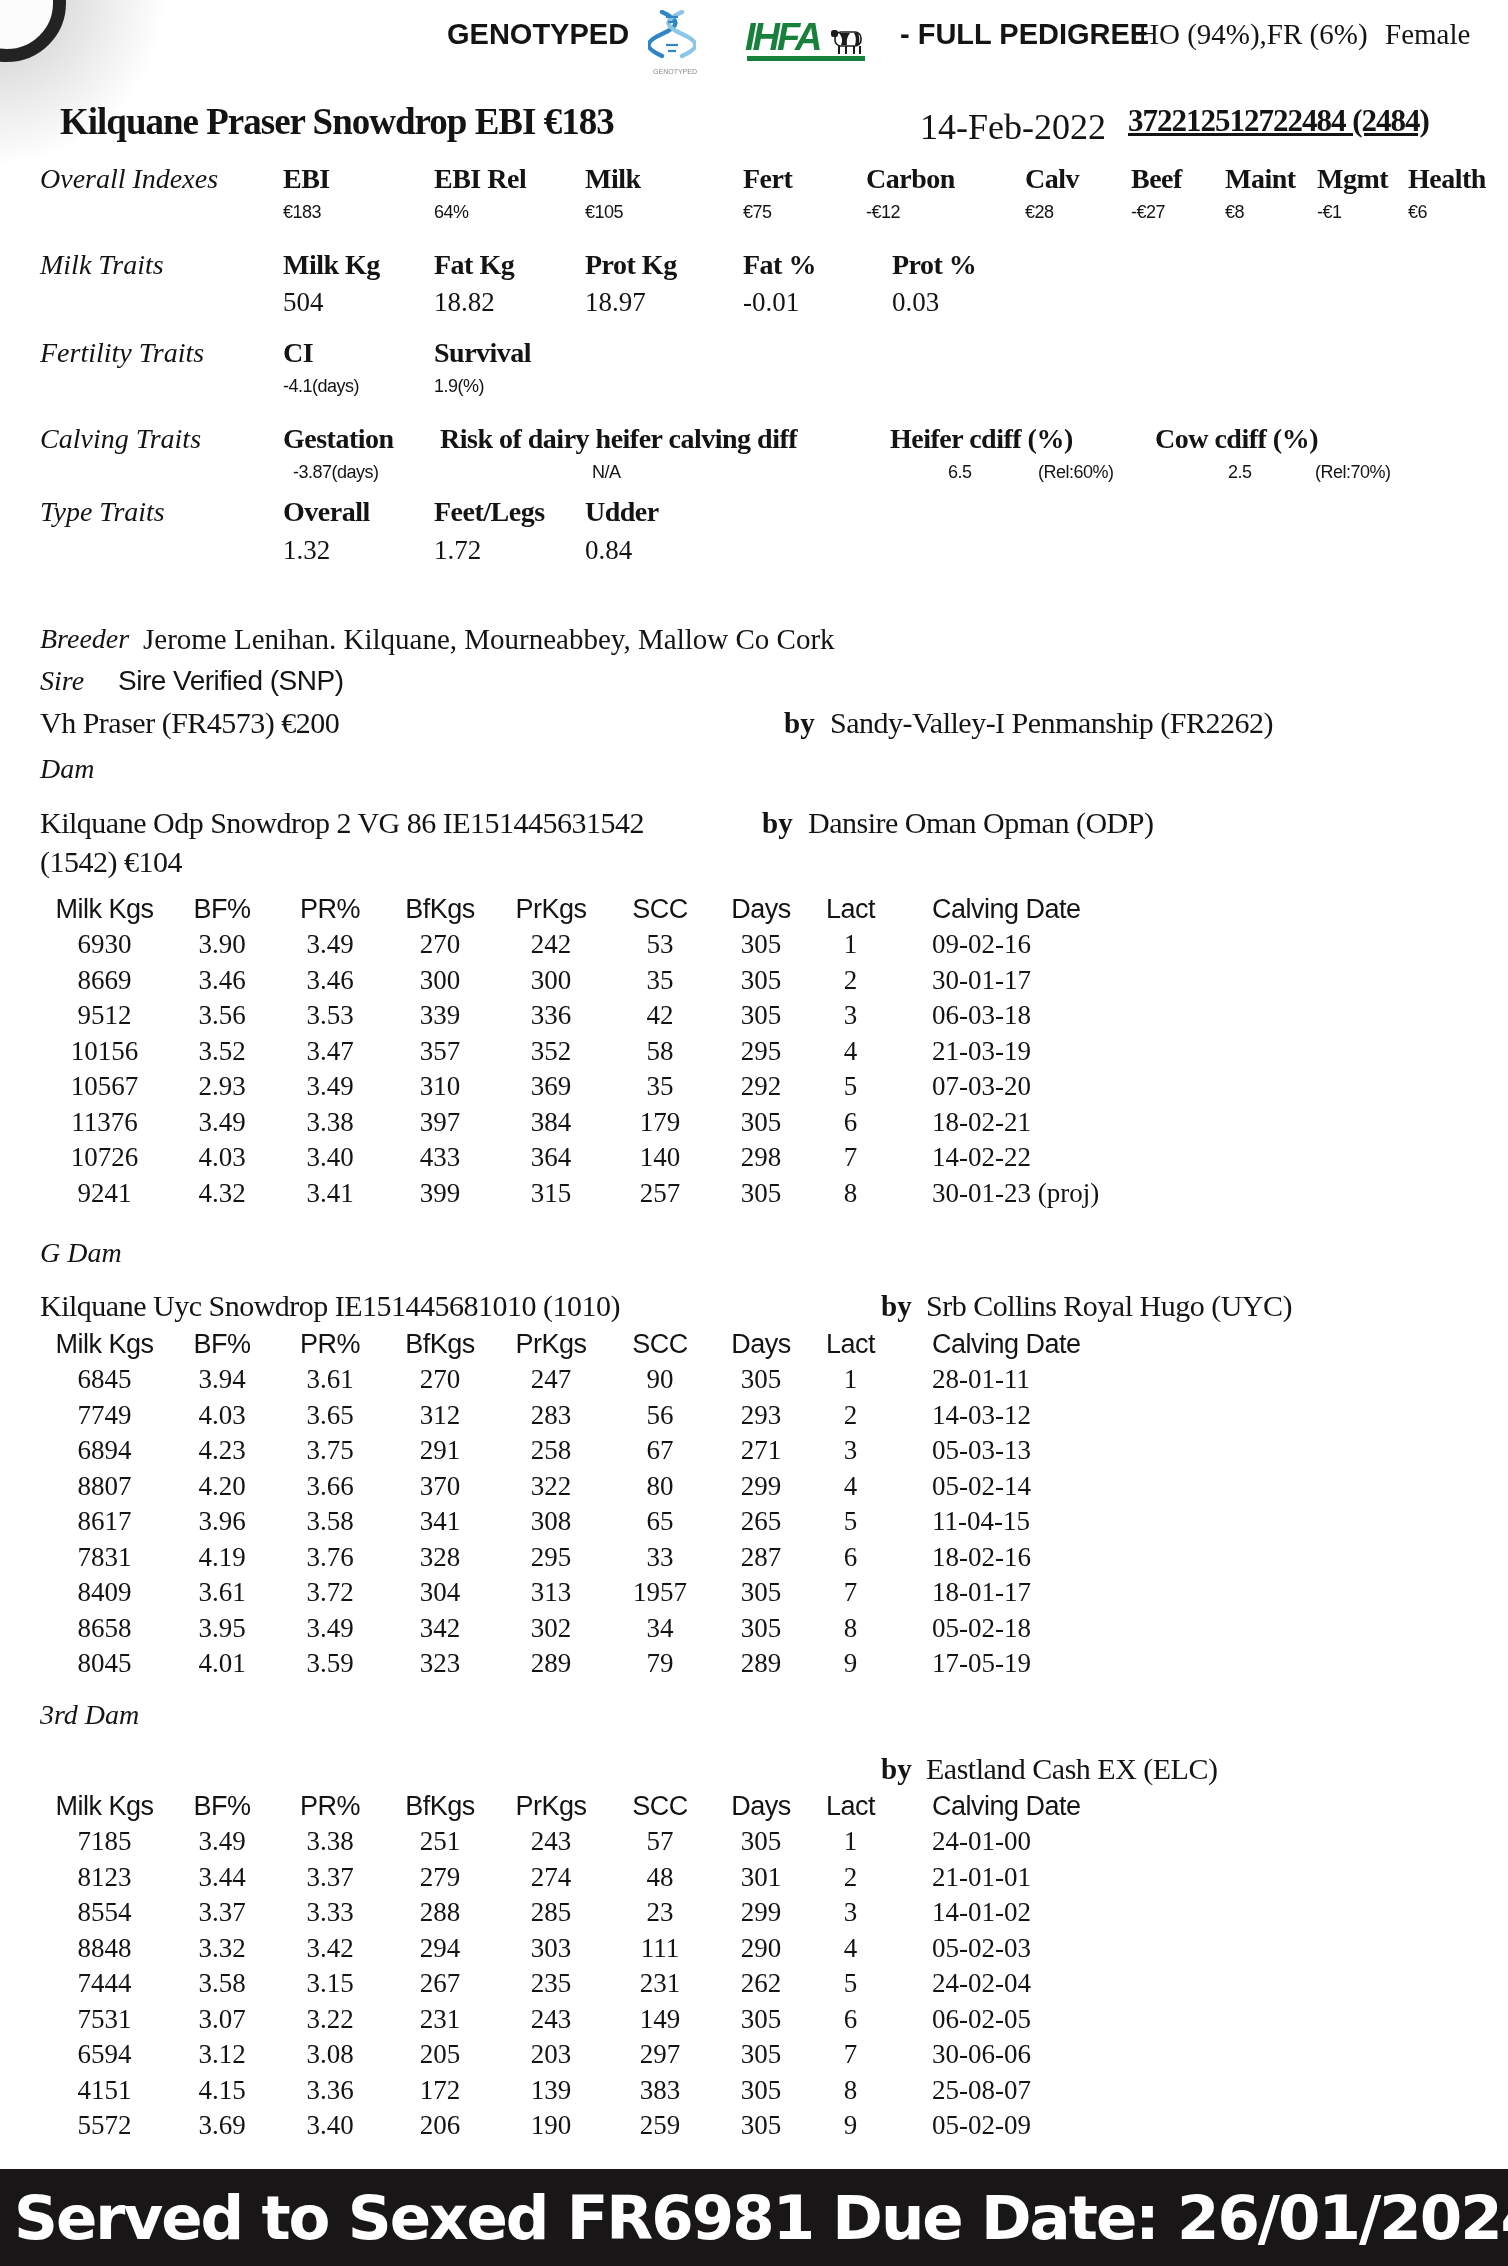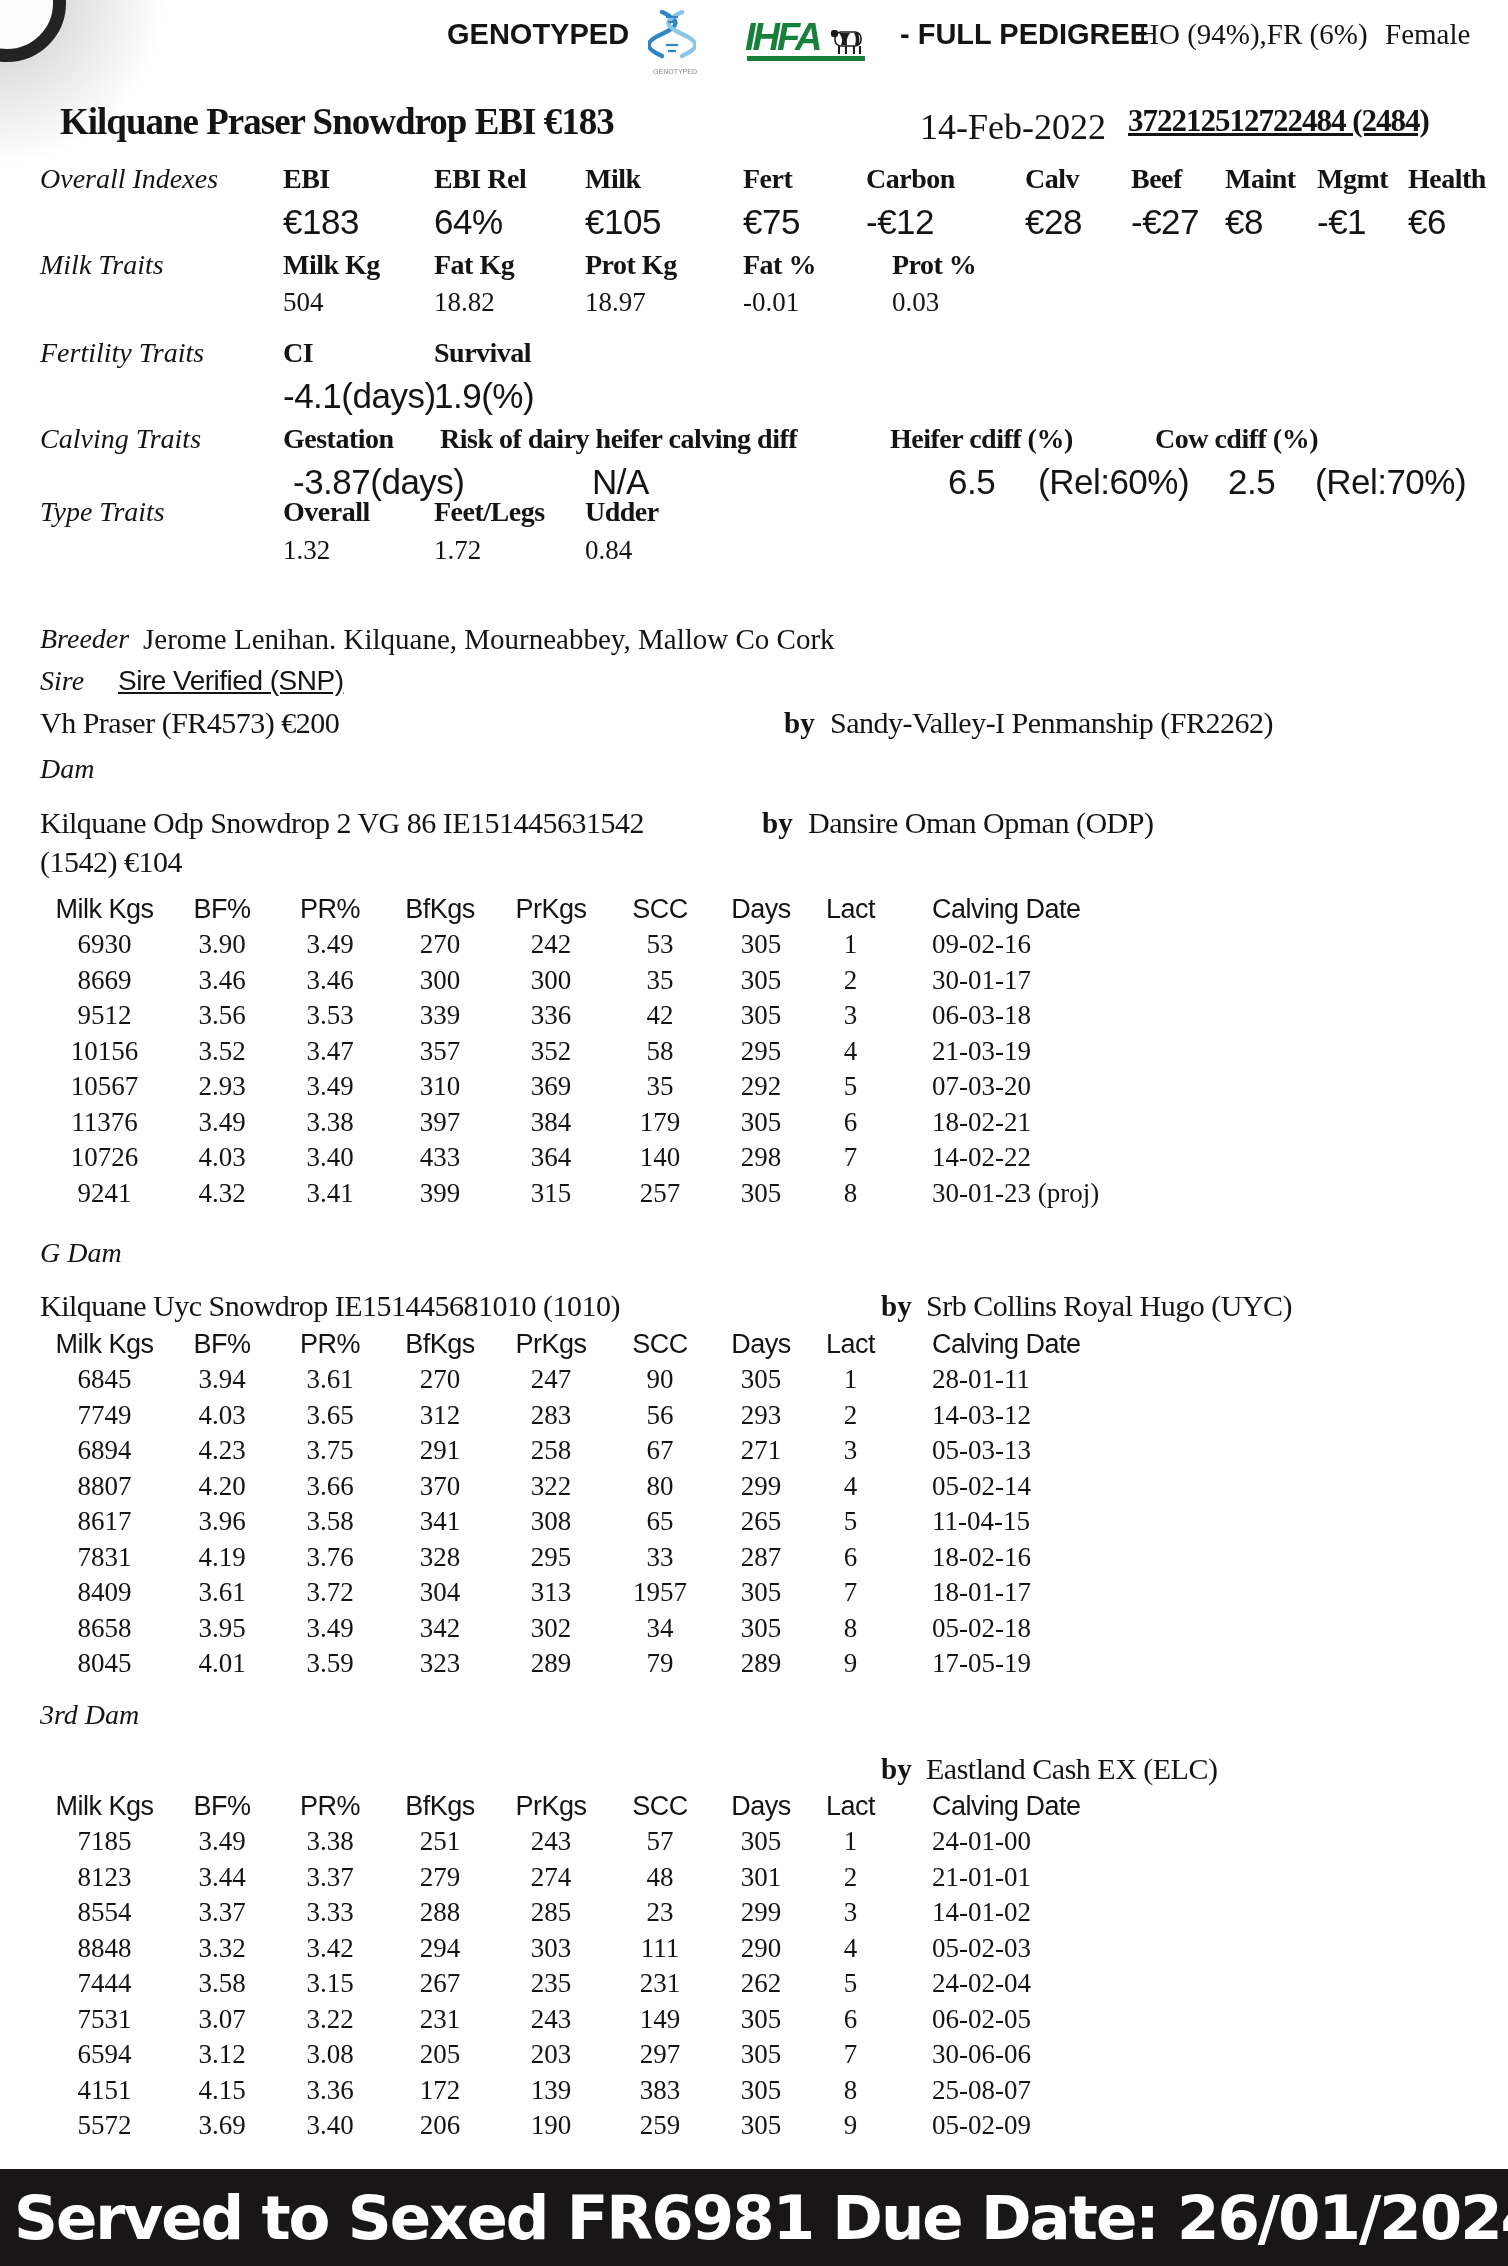--- a/index.html
+++ b/index.html
@@ -23,35 +23,35 @@
     text-align:center;display:block;letter-spacing:0px;}
 
   
   .animal-name{font-size:37px;font-weight:bold;letter-spacing:-1px;}
   .report-date{font-size:36px;margin-left:30px;}
   .tag-number{font-size:31px;font-weight:bold;letter-spacing:-1px;text-decoration:underline;}
 
   
   .lbl{font-style:italic;font-size:28px;}
   .th{font-weight:bold;font-size:28px;letter-spacing:-0.5px;}
-  .tv-sans{font-family:"Liberation Sans",sans-serif;font-size:35px;letter-spacing:-0.5px;}
+  .tv-sans{font-family:"Liberation Sans",sans-serif;font-size:18px;letter-spacing:-0.5px;}
   .tv-serif{font-size:27px;}
   
   .cA{left:283px}.cB{left:434px}.cC{left:585px}.cD{left:743px}.cE{left:866px}
   .cF{left:1025px}.cG{left:1131px}.cH{left:1225px}.cI{left:1317px}.cJ{left:1408px}
   .cE2{left:892px}
   
   .cvG{left:283px}.cvGv{left:293px}.cvR{left:440px}.cvRv{left:592px}
   .cvH{left:890px}.cvHv{left:948px}.cvHr{left:1038px}
   .cvC{left:1155px}.cvCv{left:1228px}.cvCr{left:1315px}
 
   
   .ped-name{font-size:30px;font-weight:normal;letter-spacing:-0.5px;}
   .by{font-size:29px;font-weight:bold;}
-  .sire-verified{font-family:"Liberation Sans",sans-serif;font-size:28px;text-decoration:underline;letter-spacing:-0.5px;}
+  .sire-verified{font-family:"Liberation Sans",sans-serif;font-size:28px;letter-spacing:-0.5px;}
   .breeder-val{font-size:29px;}
 
   
   .ltable{position:absolute;left:40px;width:1130px;--cols:129px 106px 110px 110px 112px 106px 96px 83px 278px;}
   .lheadrow{display:grid;grid-template-columns:var(--cols);height:36px;}
   .lhead{font-family:"Liberation Sans",sans-serif;font-size:27px;letter-spacing:-0.5px;
     text-align:center;line-height:36px;}
   .lrow{display:grid;grid-template-columns:var(--cols);height:35.5px;}
   .lcell{font-size:27px;text-align:center;line-height:35.5px;}
   .lheadrow .lhead:last-child,.lrow .lcell:last-child{text-align:left;padding-left:40px;}

